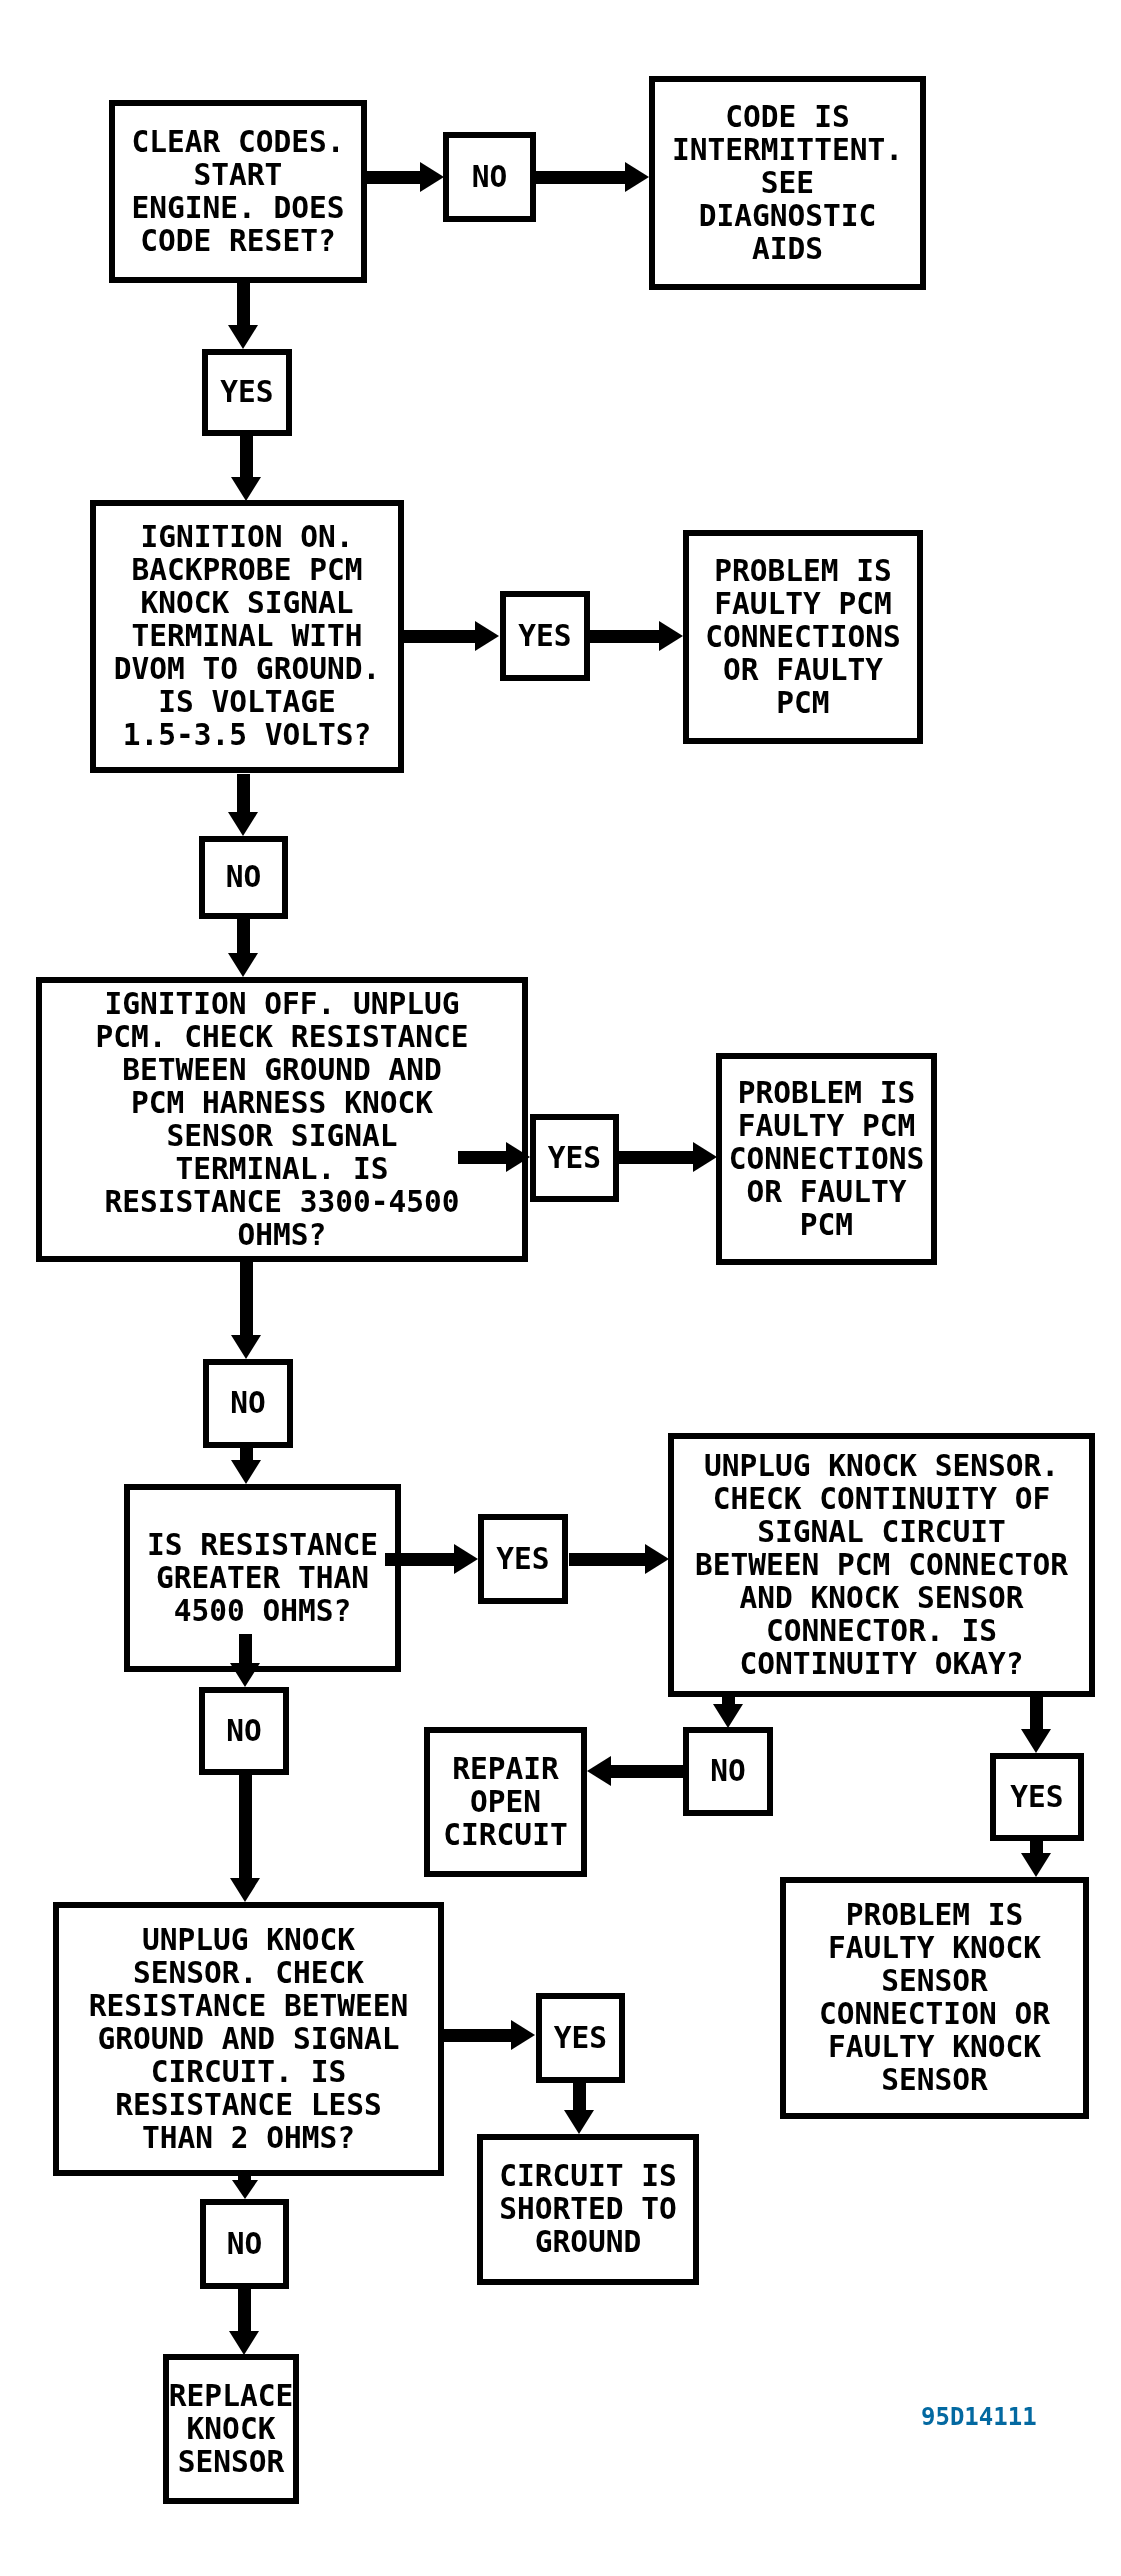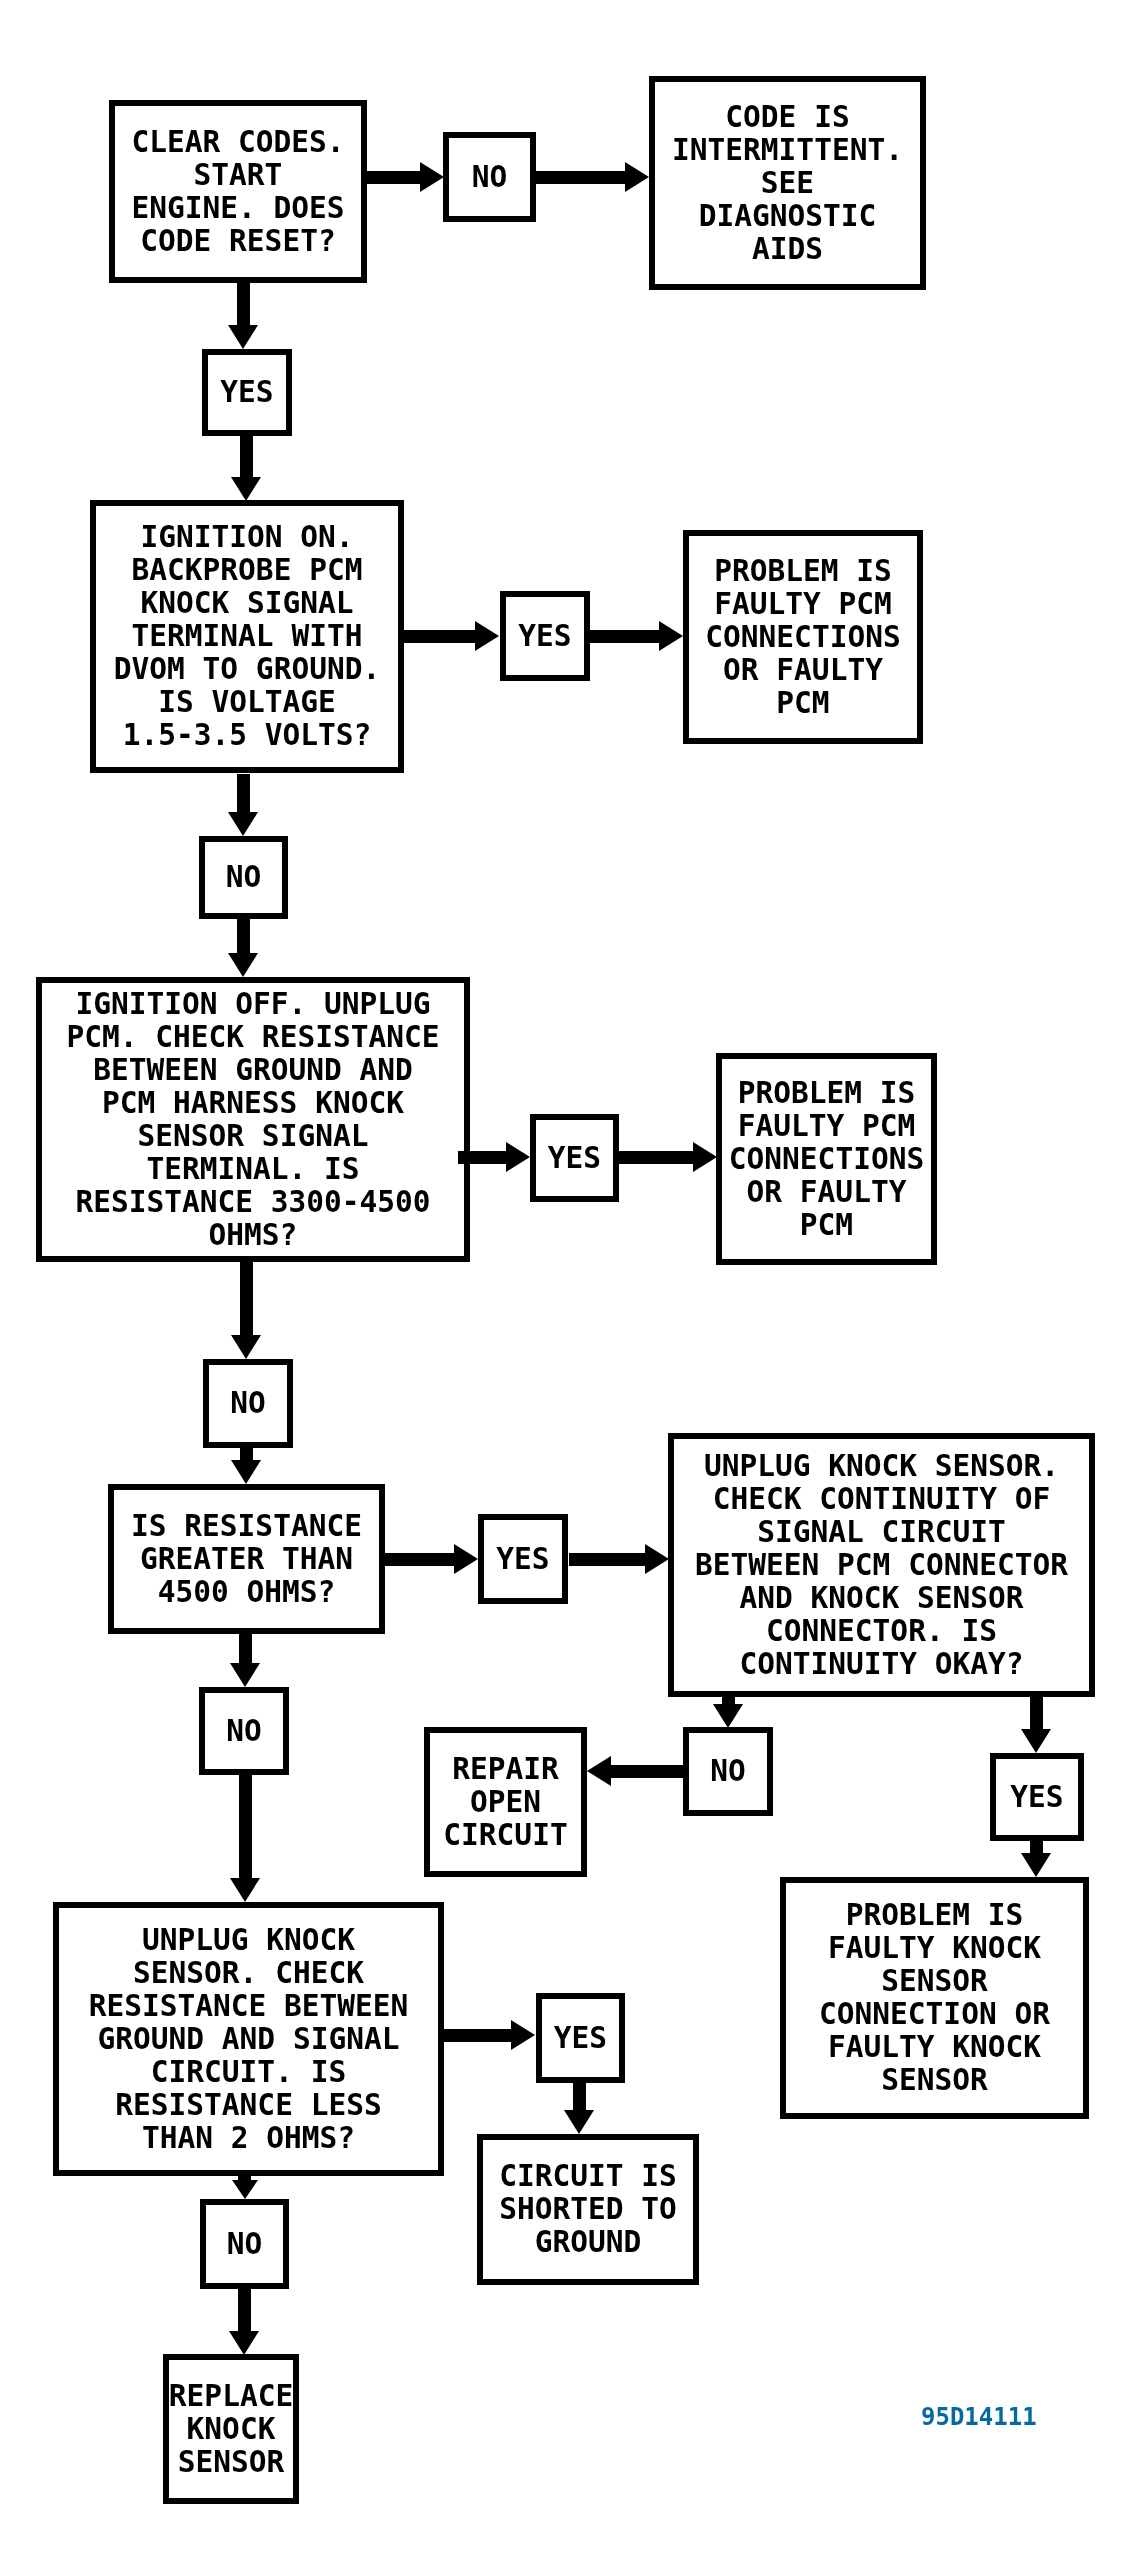--- a/index.html
+++ b/index.html
@@ -84,21 +84,21 @@
 FAULTY PCM
 CONNECTIONS
 OR FAULTY
 PCM</span>
   </div>
 
   <div class="node" style="left:199px; top:836px; width:89px; height:83px;">
     <span class="txt">NO</span>
   </div>
 
-  <div class="node" style="left:36px; top:977px; width:434px; height:285px;">
+  <div class="node" style="left:36px; top:977px; width:492px; height:285px;">
     <span class="txt">IGNITION OFF. UNPLUG
 PCM. CHECK RESISTANCE
 BETWEEN GROUND AND
 PCM HARNESS KNOCK
 SENSOR SIGNAL
 TERMINAL. IS
 RESISTANCE 3300-4500
 OHMS?</span>
   </div>
   <div class="node" style="left:530px; top:1114px; width:89px; height:88px;">
@@ -109,21 +109,21 @@
 FAULTY PCM
 CONNECTIONS
 OR FAULTY
 PCM</span>
   </div>
 
   <div class="node" style="left:203px; top:1359px; width:90px; height:89px;">
     <span class="txt">NO</span>
   </div>
 
-  <div class="node" style="left:108px; top:1484px; width:277px; height:150px;justify-content:center;">
+  <div class="node" style="left:124px; top:1484px; width:277px; height:188px;justify-content:center;">
     <span class="txt">IS RESISTANCE
 GREATER THAN
 4500 OHMS?</span>
   </div>
   <div class="node" style="left:478px; top:1514px; width:90px; height:90px;">
     <span class="txt">YES</span>
   </div>
   <div class="node" style="left:668px; top:1433px; width:427px; height:264px;">
     <span class="txt">UNPLUG KNOCK SENSOR.
 CHECK CONTINUITY OF

